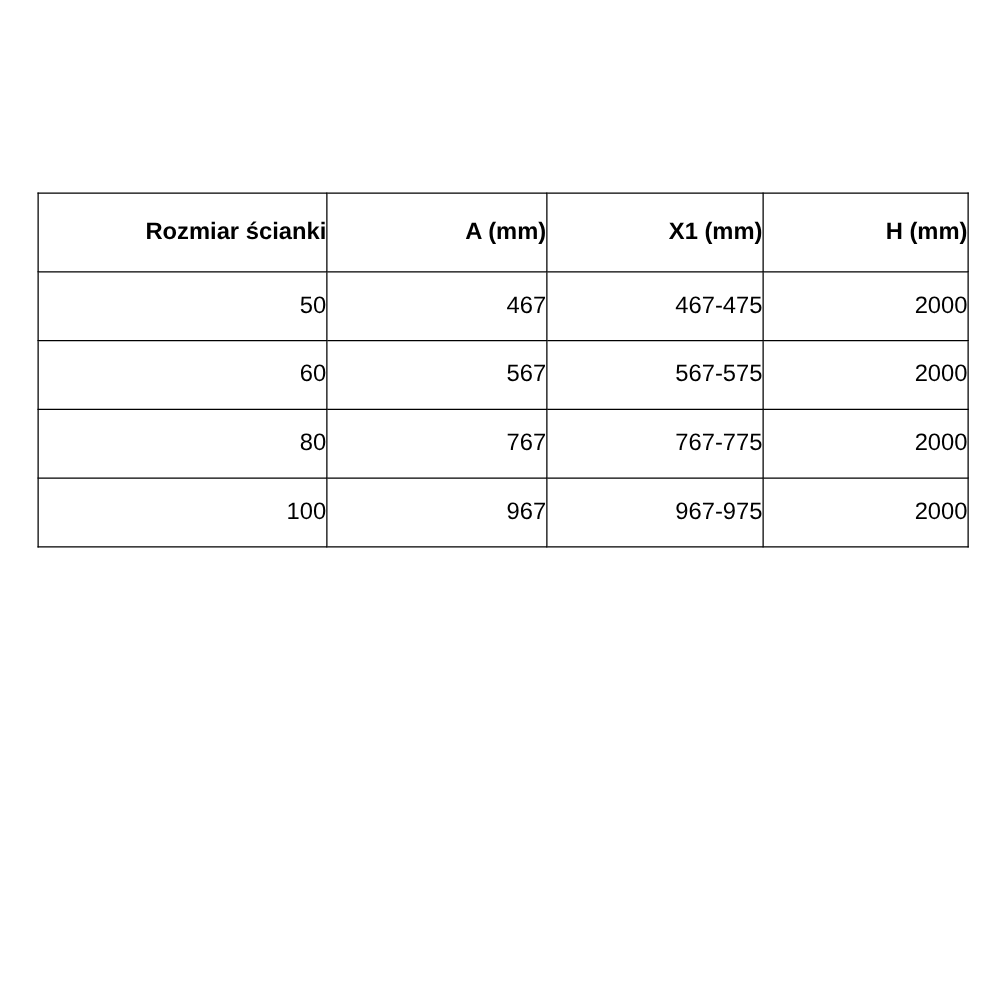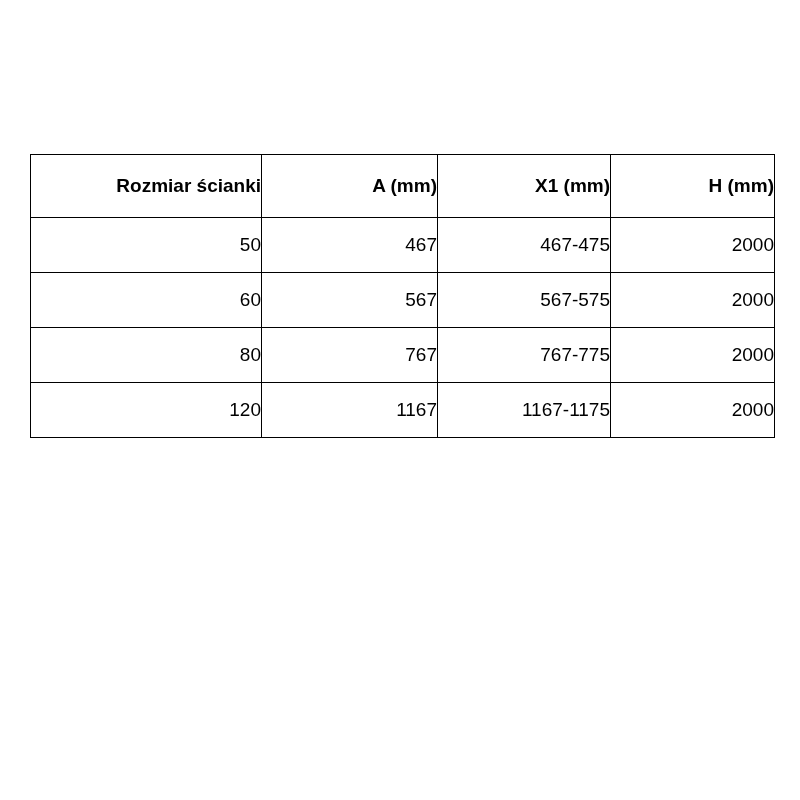--- a/index.html
+++ b/index.html
@@ -74,20 +74,20 @@
         <td class="col-2">567-575</td>
         <td class="col-3">2000</td>
       </tr>
       <tr>
         <td class="col-0">80</td>
         <td class="col-1">767</td>
         <td class="col-2">767-775</td>
         <td class="col-3">2000</td>
       </tr>
       <tr>
-        <td class="col-0">120</td>
-        <td class="col-1">1167</td>
-        <td class="col-2">1167-1175</td>
+        <td class="col-0">100</td>
+        <td class="col-1">967</td>
+        <td class="col-2">967-975</td>
         <td class="col-3">2000</td>
       </tr>
     </tbody>
   </table>
 </div>
 
 </body></html>

